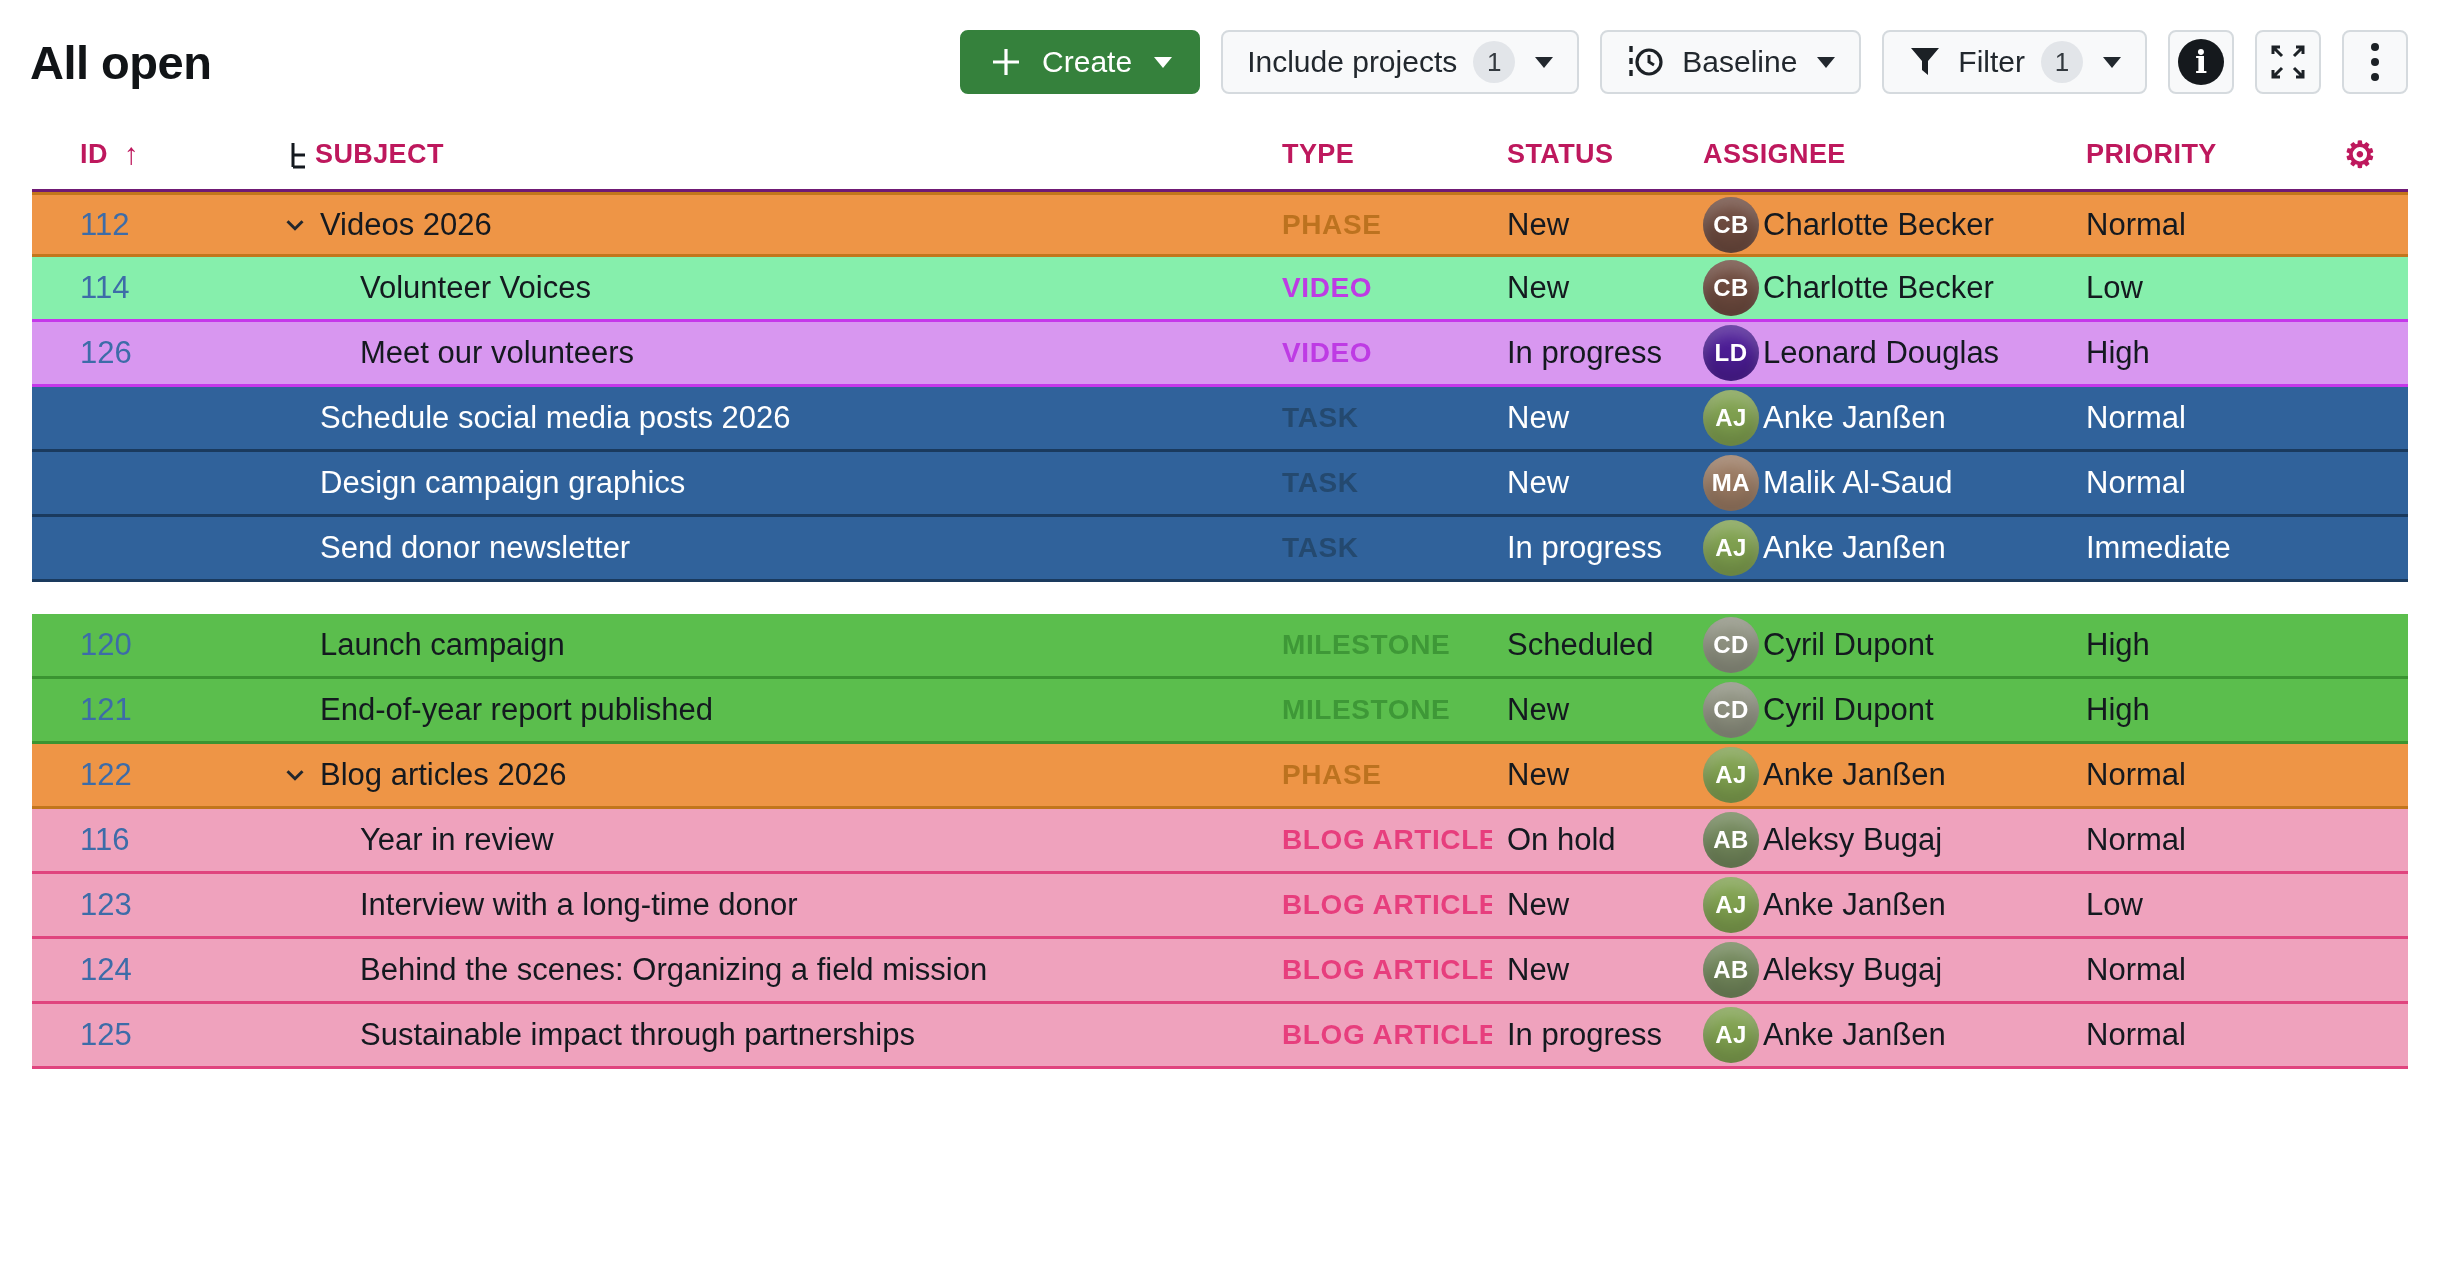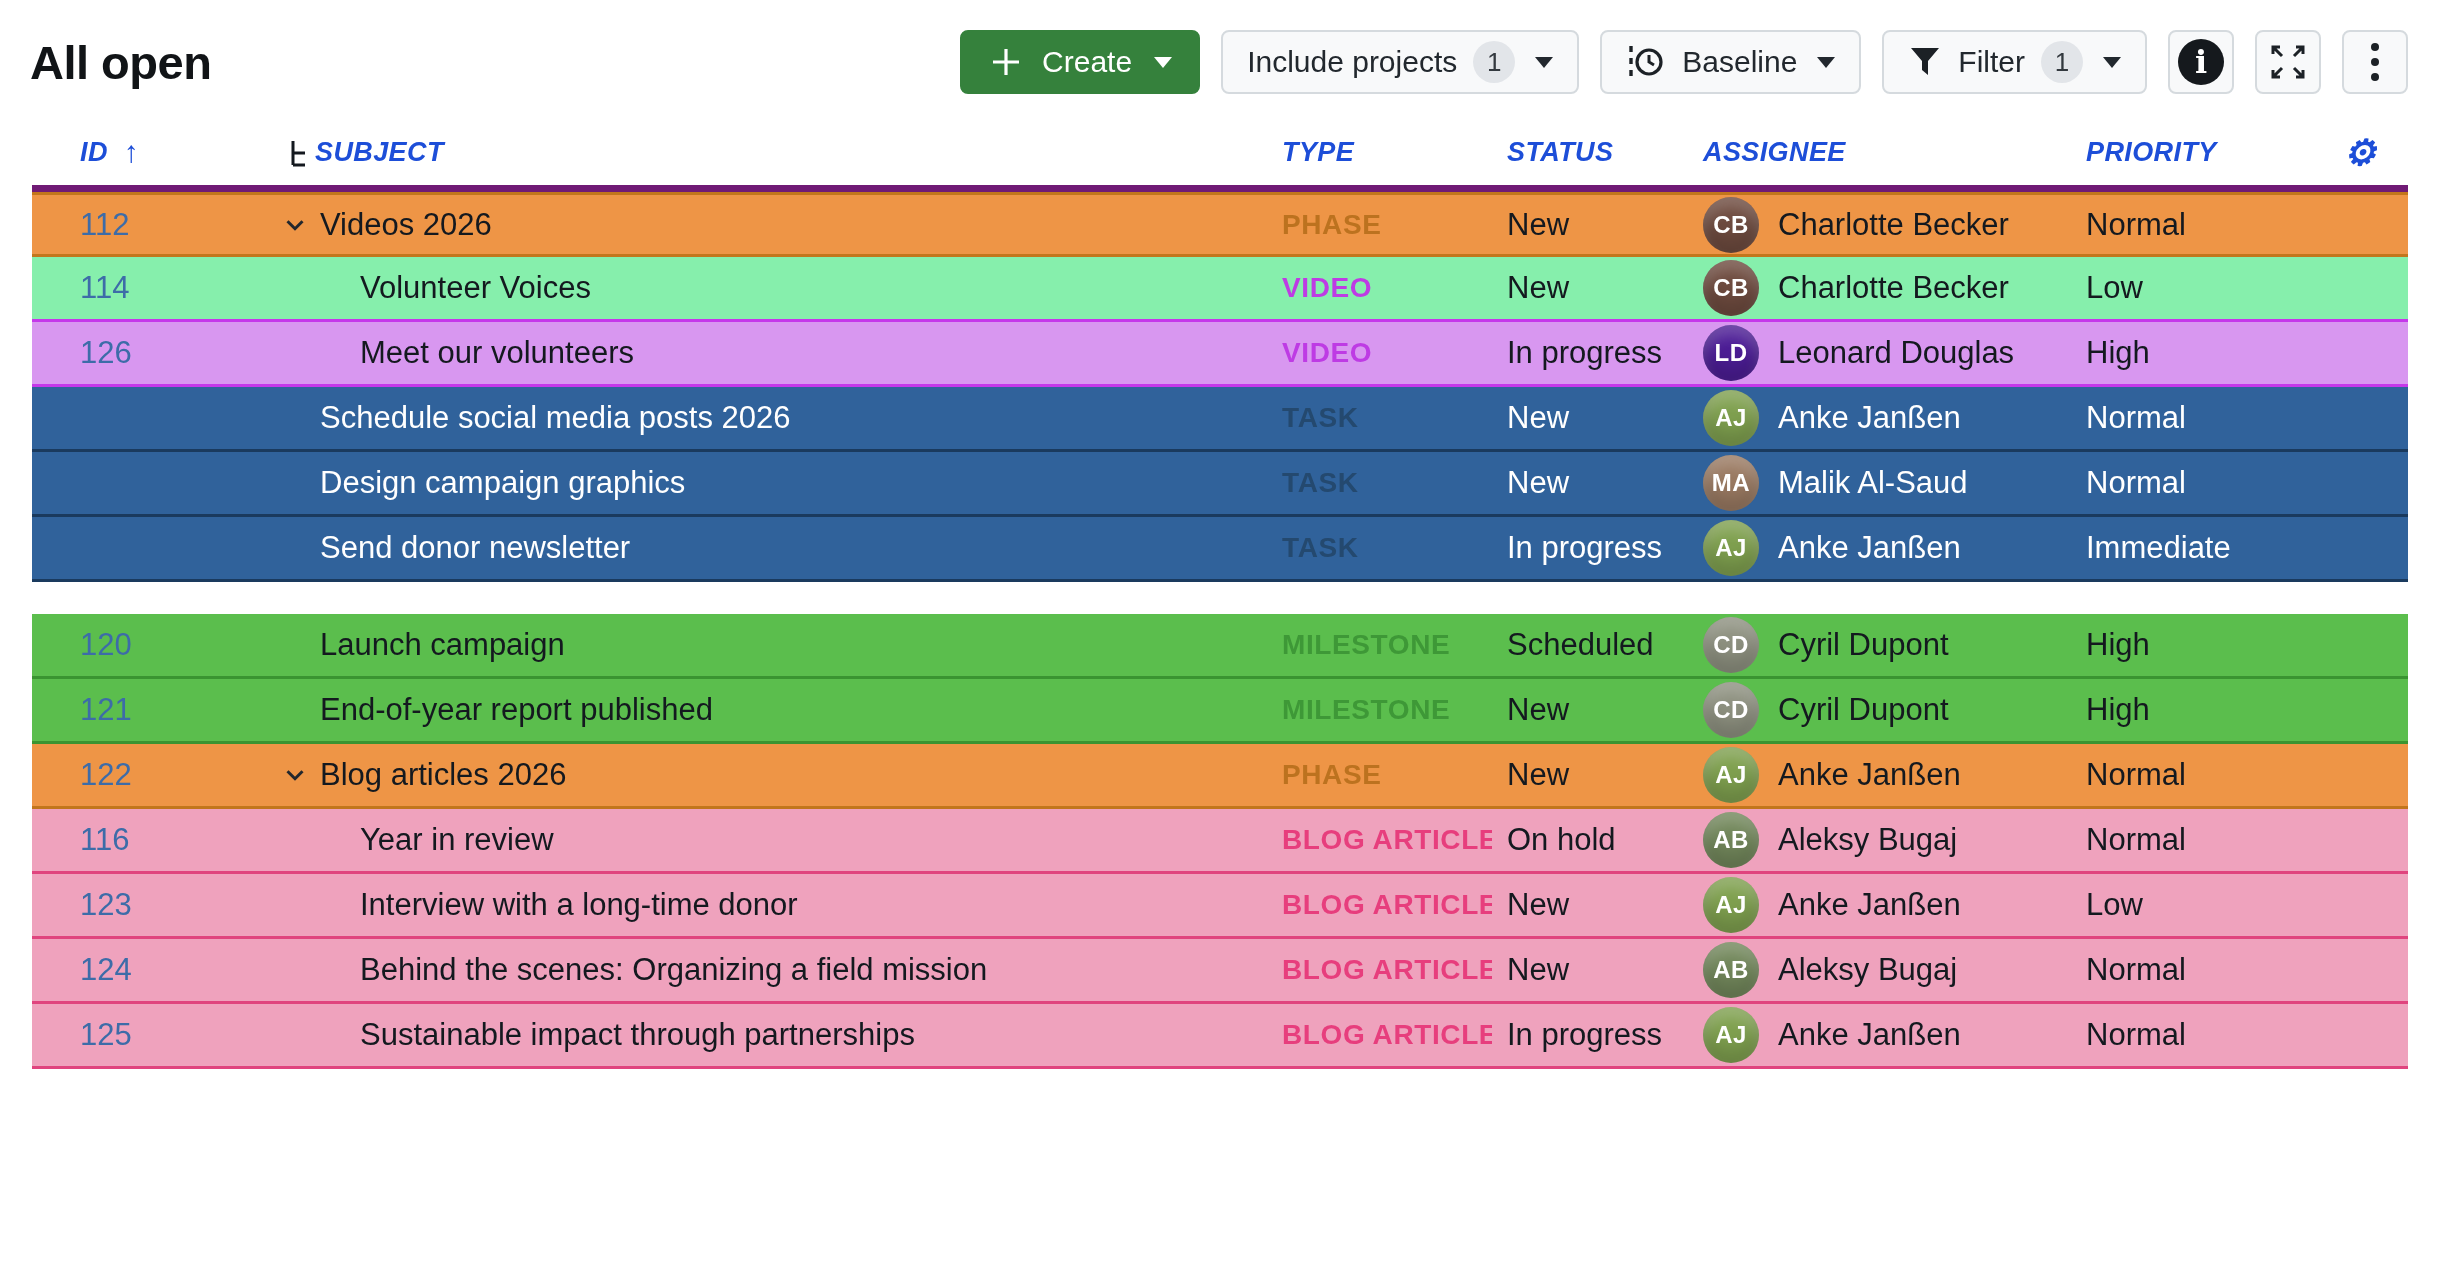--- a/index.html
+++ b/index.html
@@ -40,22 +40,22 @@
     width:46px; height:46px; border-radius:50%; background:#15191d; color:#fff;
     display:flex; align-items:center; justify-content:center;
     font-family:"DejaVu Serif", serif; font-weight:bold; font-size:32px; line-height:1;
   }
   .kebab { display:flex; flex-direction:column; gap:7px; }
   .kebab i { width:8px; height:8px; border-radius:50%; background:#1c2126; display:block; }
   
   .table { margin:14px 30px 0 32px; }
   .thead {
     display:grid; grid-template-columns:230px 1fr 230px 195px 380px 245px 96px;
-    height:72px; align-items:center; border-bottom:7px solid #701a75;
-    font-size:27px; font-weight:700; color:#1d4ed8; letter-spacing:0.4px;font-style:italic;
+    height:72px; align-items:center; border-bottom:3px solid #701a75;
+    font-size:27px; font-weight:700; color:#be185d; letter-spacing:0.4px;
   }
   .th { display:flex; align-items:center; cursor:pointer; }
   .th-id { padding-left:48px; gap:16px; }
   .sort-arrow { font-size:30px; font-weight:400; transform:translateY(-1px); }
   .th-subject { padding-left:25px; }
   .th-type { padding-left:20px; }
   .th-status { padding-left:15px; }
   .th-assignee { padding-left:16px; }
   .th-priority { padding-left:19px; }
   .th-settings { justify-content:center; }
@@ -66,21 +66,21 @@
     font-size:31px; cursor:pointer;
   }
   .cell { display:flex; align-items:center; height:100%; overflow:hidden; white-space:nowrap; }
   .c-id { padding-left:48px; }
   .id-link { text-decoration:none; font-size:31px; }
   .c-subject { position:relative; }
   .chev { position:absolute; left:18px; top:50%; transform:translateY(-50%); display:flex; }
   .type-label { font-weight:700; font-size:28px; letter-spacing:0.6px; }
   .c-type { padding-left:20px; }
   .c-status { padding-left:15px; }
-  .c-assignee { padding-left:16px; gap:19px; }
+  .c-assignee { padding-left:16px; gap:4px; }
   .avatar {
     width:56px; height:56px; border-radius:50%; flex:0 0 56px;
     display:flex; align-items:center; justify-content:center;
     color:#fff; font-size:24px; font-weight:700; letter-spacing:0.5px;
     box-shadow: inset 0 -14px 18px rgba(0,0,0,0.18), inset 0 10px 14px rgba(255,255,255,0.22);
   }
   .c-priority { padding-left:19px; }
   svg { display:block; }
 </style>
 </head>

